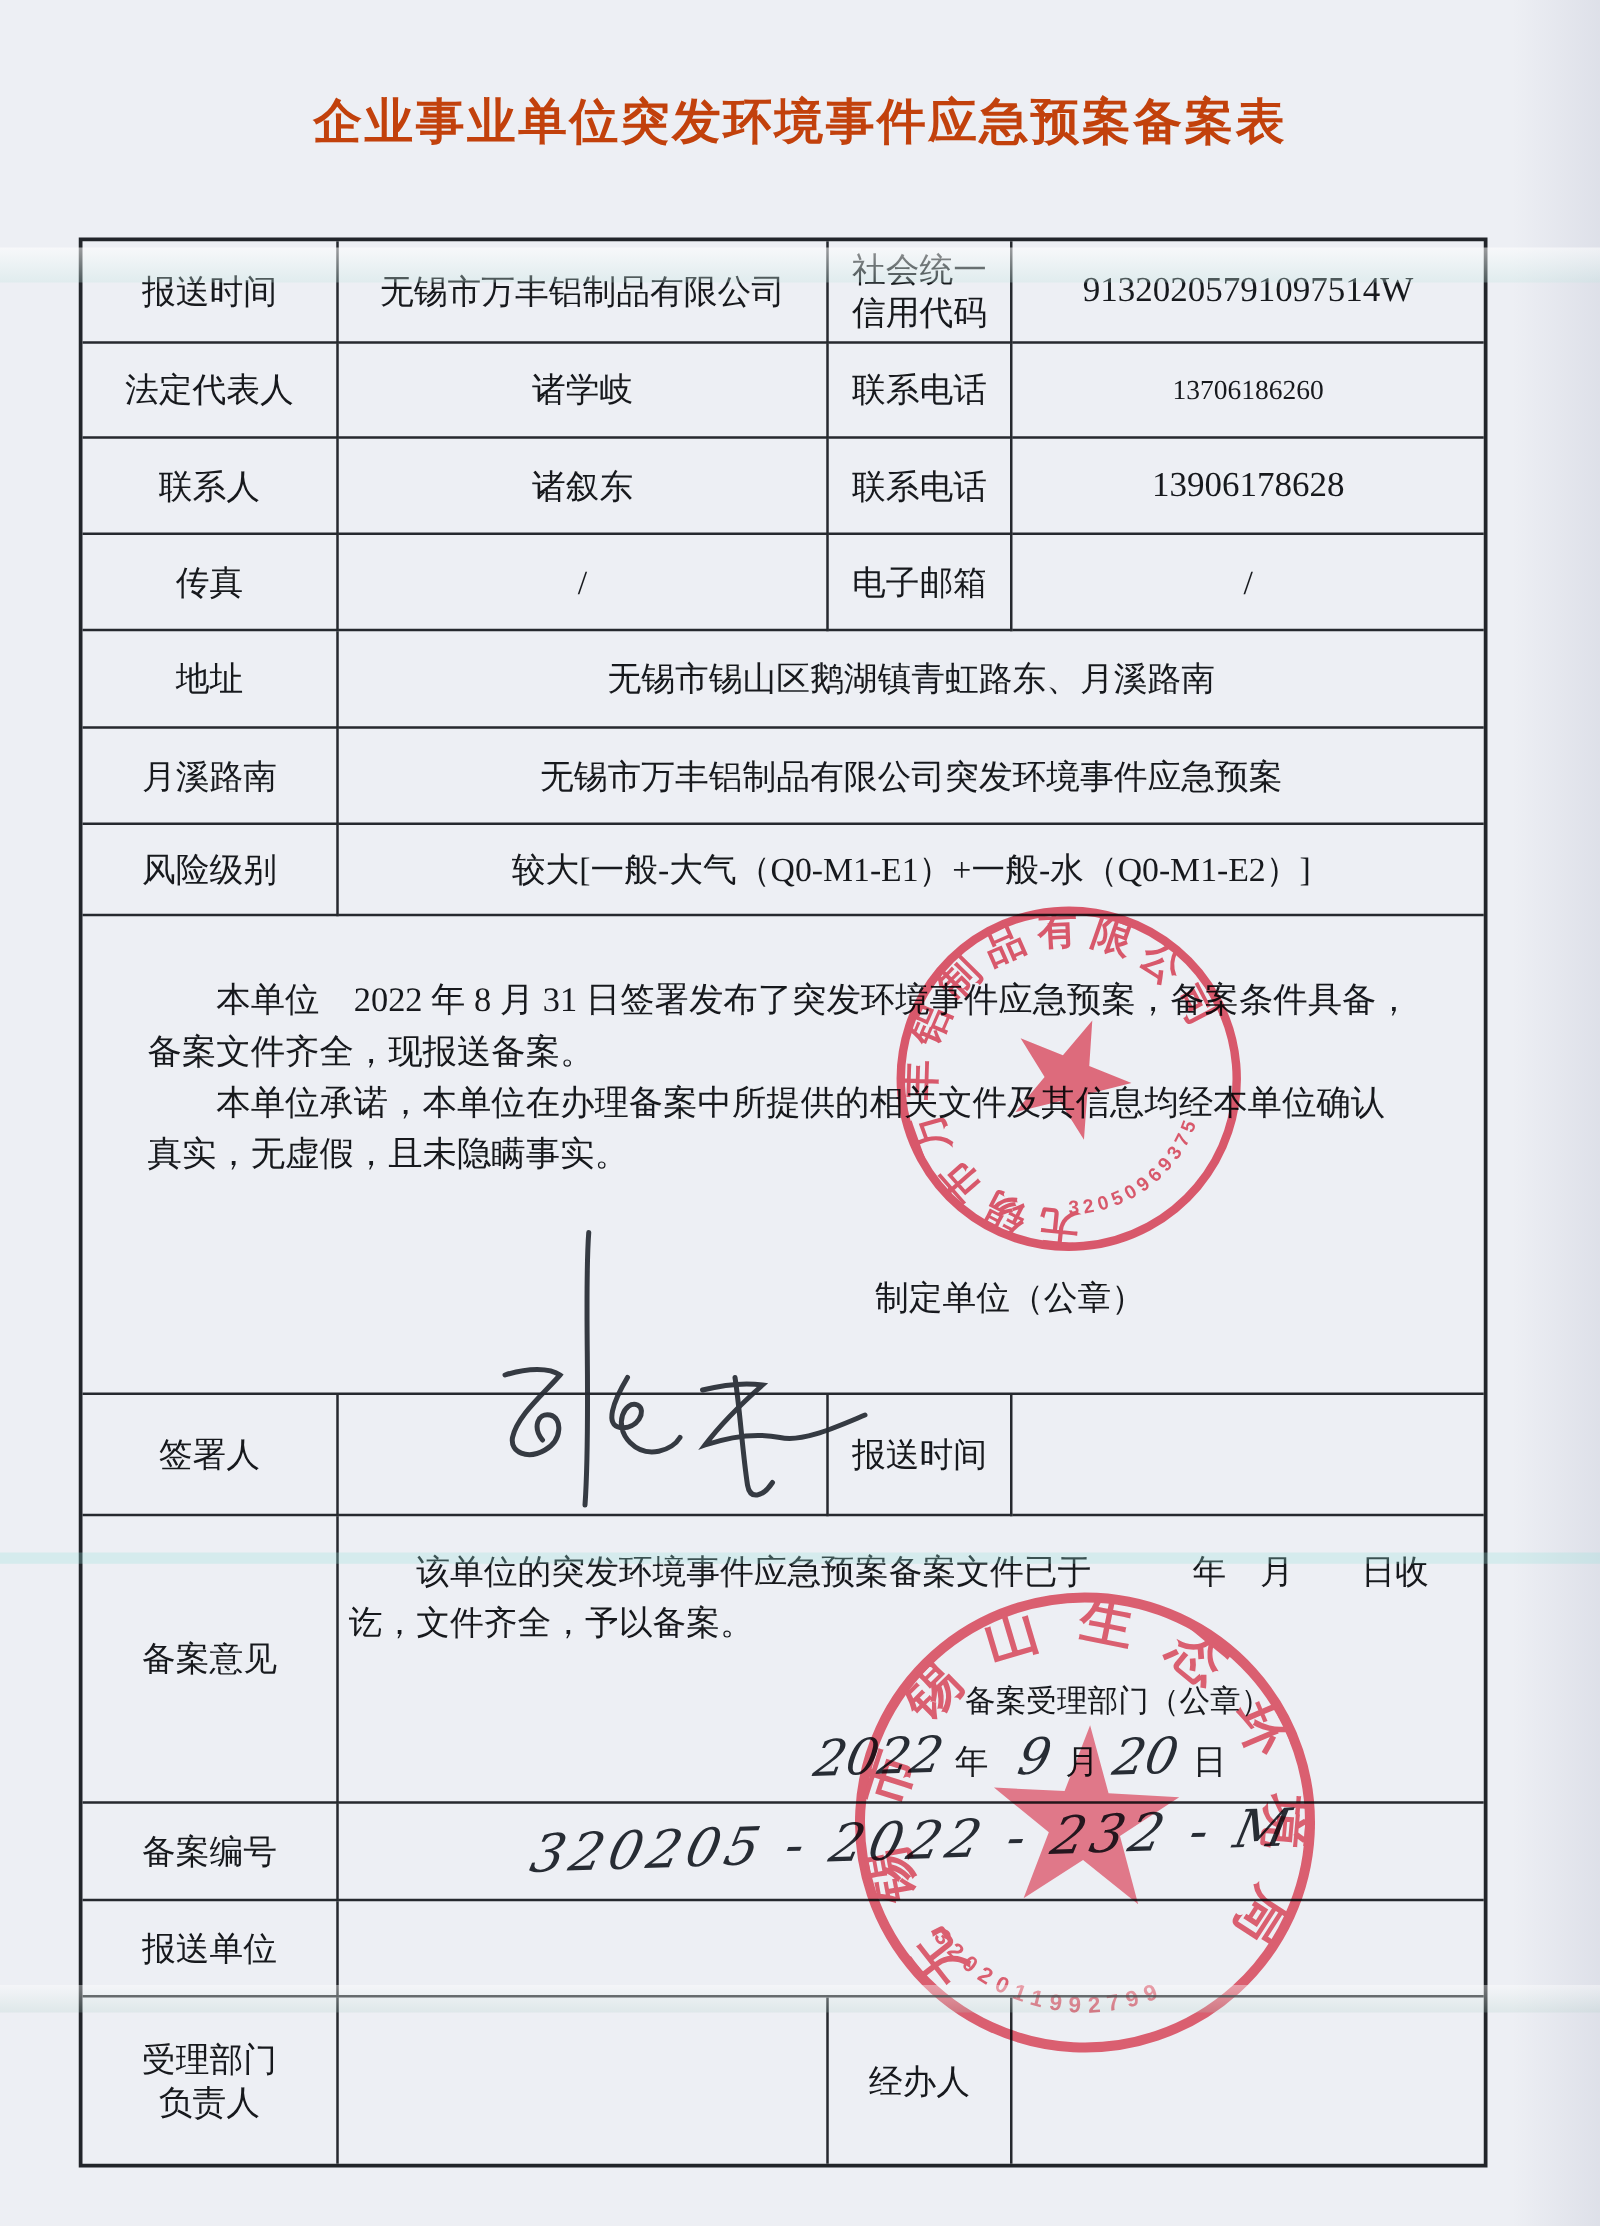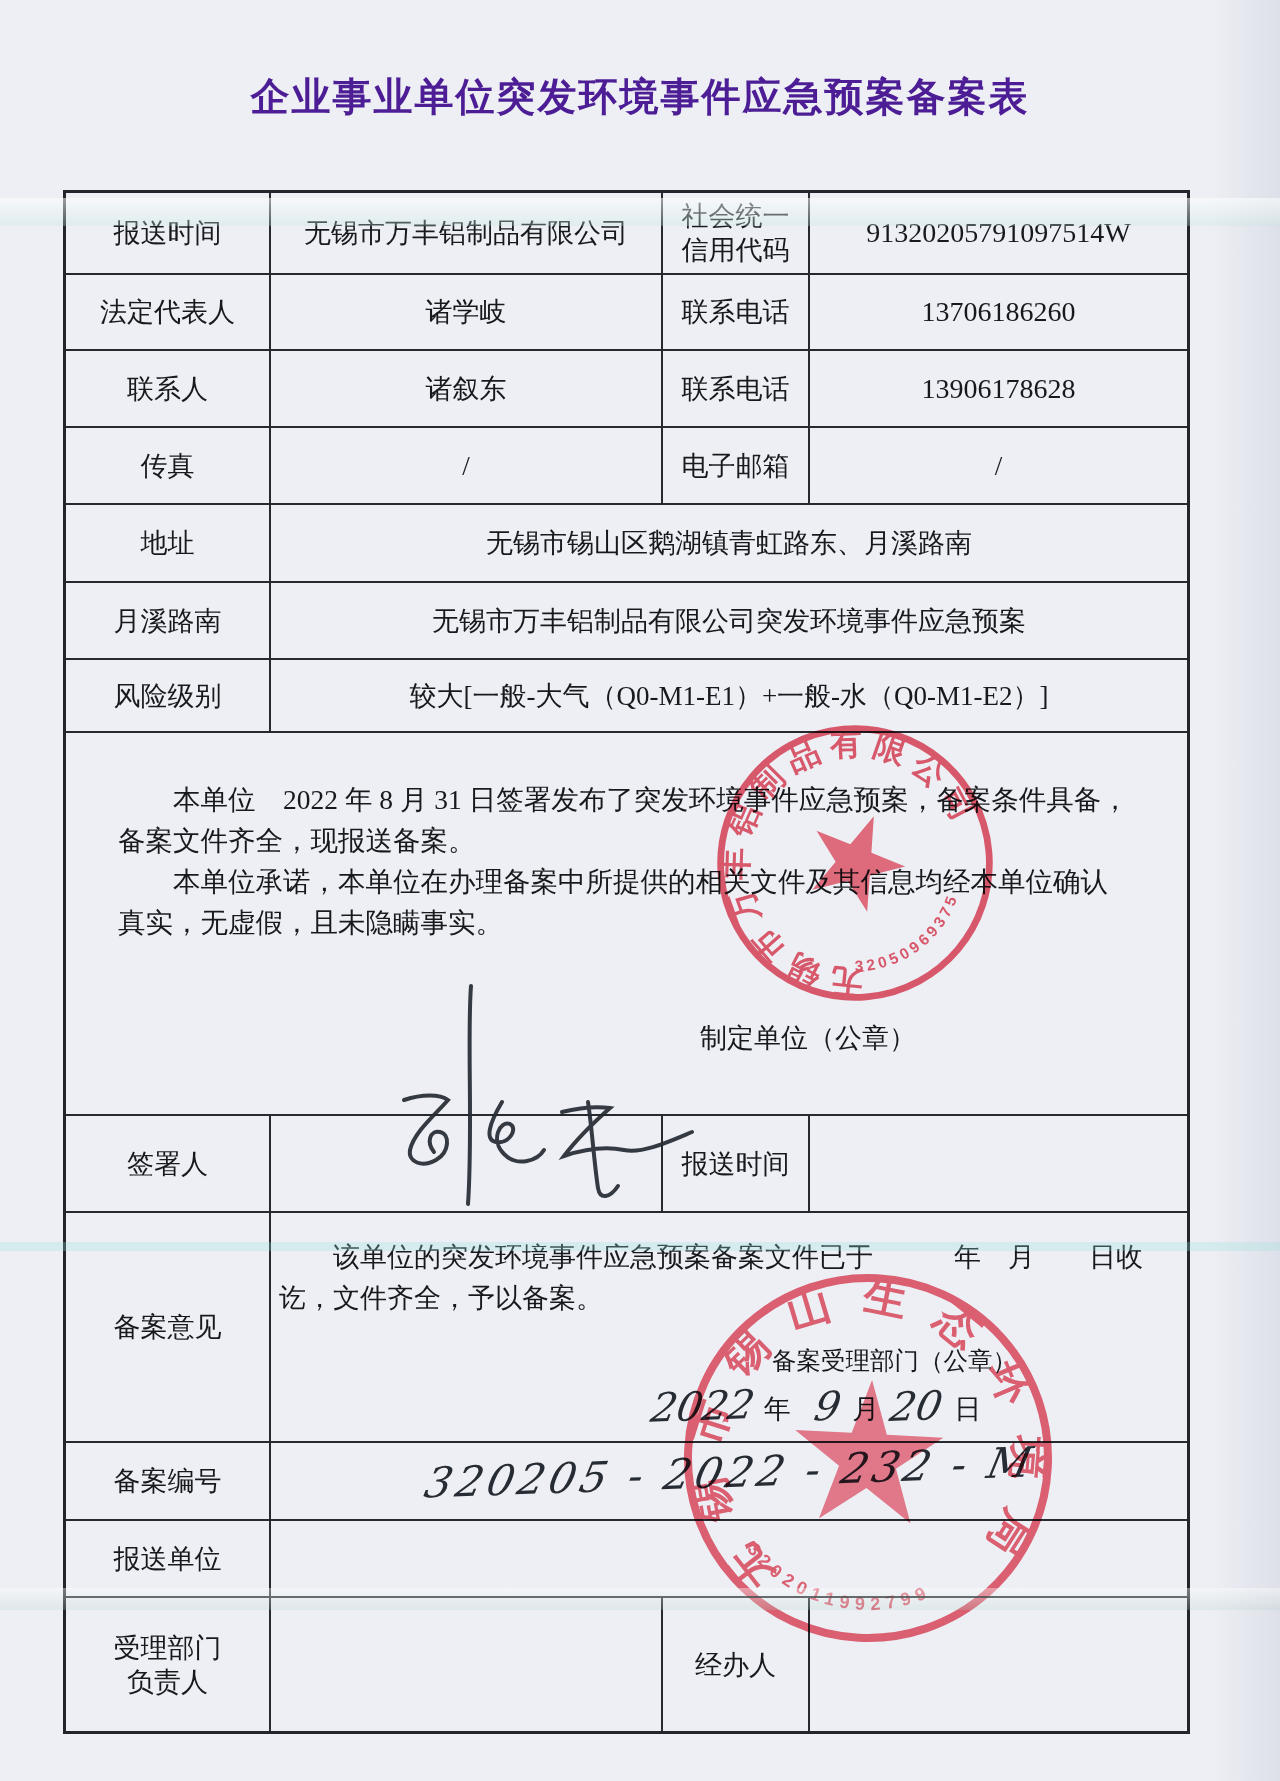--- a/index.html
+++ b/index.html
@@ -13,21 +13,21 @@
   .band{position:absolute;left:0;width:100%;pointer-events:none;z-index:9;}
   .band1{top:198px;height:28px;background:linear-gradient(180deg,rgba(255,255,255,.55),rgba(190,228,222,.28));}
   .band2{top:1242px;height:9px;background:rgba(150,225,218,.28);}
   .band3{top:1588px;height:22px;background:linear-gradient(180deg,rgba(255,255,255,.4),rgba(170,205,195,.22));}
   .rightshade{position:absolute;top:0;right:0;width:70px;height:100%;
     background:linear-gradient(90deg,rgba(205,208,220,0),rgba(203,206,219,.45));z-index:1;}
 
   .title{
     position:absolute;top:70px;left:0;width:100%;text-align:center;
     font-family:"Liberation Sans","DejaVu Sans",sans-serif;
-    font-weight:900;font-size:39px;letter-spacing:2px;color:#4c1d95;z-index:2;
+    font-weight:900;font-size:39px;letter-spacing:2px;color:#c2410c;z-index:2;
   }
 
   .form-table{
     position:absolute;left:63px;top:190px;width:1127px;
     border:3px solid #22252a;box-sizing:border-box;z-index:2;
   }
   .trow{display:flex;}
   .cell{
     box-sizing:border-box;border-right:2px solid #26292e;border-bottom:2px solid #26292e;
     display:flex;align-items:center;justify-content:center;text-align:center;
@@ -83,21 +83,21 @@
           <span>信用代码</span>
         </span>
       </div>
       <div class="cell c4" style="font-size:28px">91320205791097514W</div>
     </div>
 
     <div class="trow" style="height:76px">
       <div class="cell c1">法定代表人</div>
       <div class="cell c2">诸学岐</div>
       <div class="cell c3">联系电话</div>
-      <div class="cell c4" style="font-size:28px">13706186260</div>
+      <div class="cell c4" style="font-size:22px">13706186260</div>
     </div>
 
     <div class="trow" style="height:77px">
       <div class="cell c1">联系人</div>
       <div class="cell c2">诸叙东</div>
       <div class="cell c3">联系电话</div>
       <div class="cell c4" style="font-size:28px">13906178628</div>
     </div>
 
     <div class="trow" style="height:77px">

